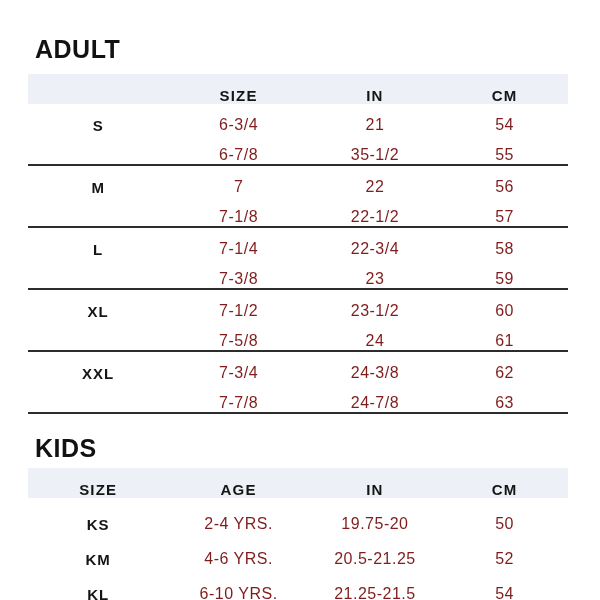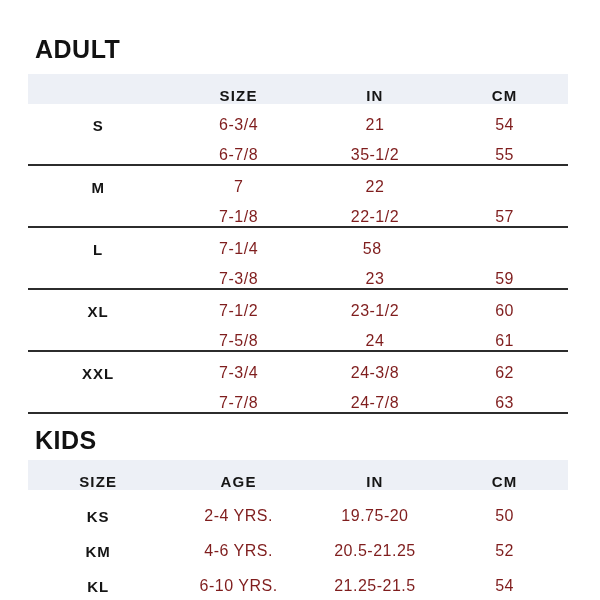--- a/index.html
+++ b/index.html
@@ -18,21 +18,21 @@
     box-sizing: border-box;
   }
   .section-title {
     font-size: 25px;
     line-height: 28px;
     font-weight: 700;
     color: #121212;
     letter-spacing: 0.5px;
     margin: 0 0 11px 7px;
   }
-  .section-title.kids { margin-top: 12px; margin-bottom: 6px; }
+  .section-title.kids { margin-top: 20px; margin-bottom: 6px; }
   .table { width: 100%; }
   .trow {
     display: flex;
     align-items: flex-end;
     height: 30px;
   }
   .thead {
     background: #edf0f6;
   }
   .c {
@@ -94,33 +94,35 @@
         <div class="c c3 dcell">35-1/2</div>
         <div class="c c4 dcell">55</div>
       </div>
     </div>
 
     <div class="group">
       <div class="trow data">
         <div class="c c1 lcell">M</div>
         <div class="c c2 dcell">7</div>
         <div class="c c3 dcell">22</div>
+        <div class="c c4 dcell">56</div>
       </div>
       <div class="trow data">
         <div class="c c1 lcell"></div>
         <div class="c c2 dcell">7-1/8</div>
         <div class="c c3 dcell">22-1/2</div>
         <div class="c c4 dcell">57</div>
       </div>
     </div>
 
     <div class="group">
       <div class="trow data">
         <div class="c c1 lcell">L</div>
         <div class="c c2 dcell">7-1/4</div>
+        <div class="c c3 dcell">22-3/4</div>
         <div class="c c4 dcell">58</div>
       </div>
       <div class="trow data">
         <div class="c c1 lcell"></div>
         <div class="c c2 dcell">7-3/8</div>
         <div class="c c3 dcell">23</div>
         <div class="c c4 dcell">59</div>
       </div>
     </div>
 

